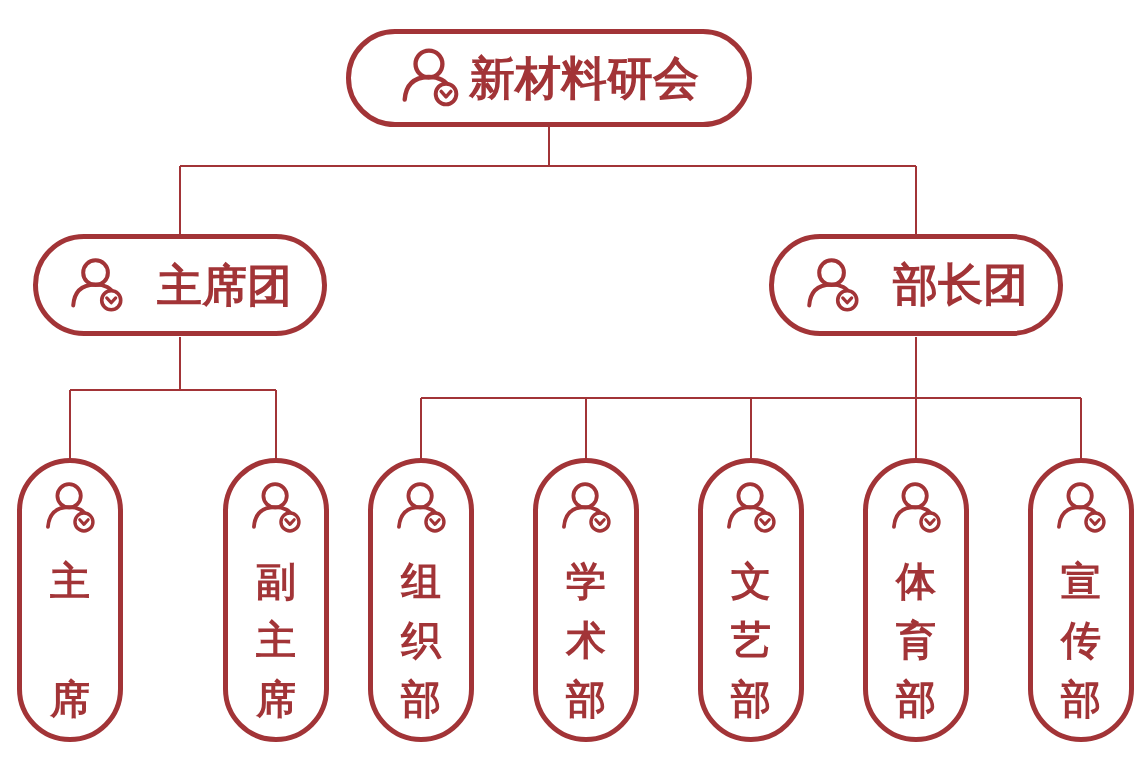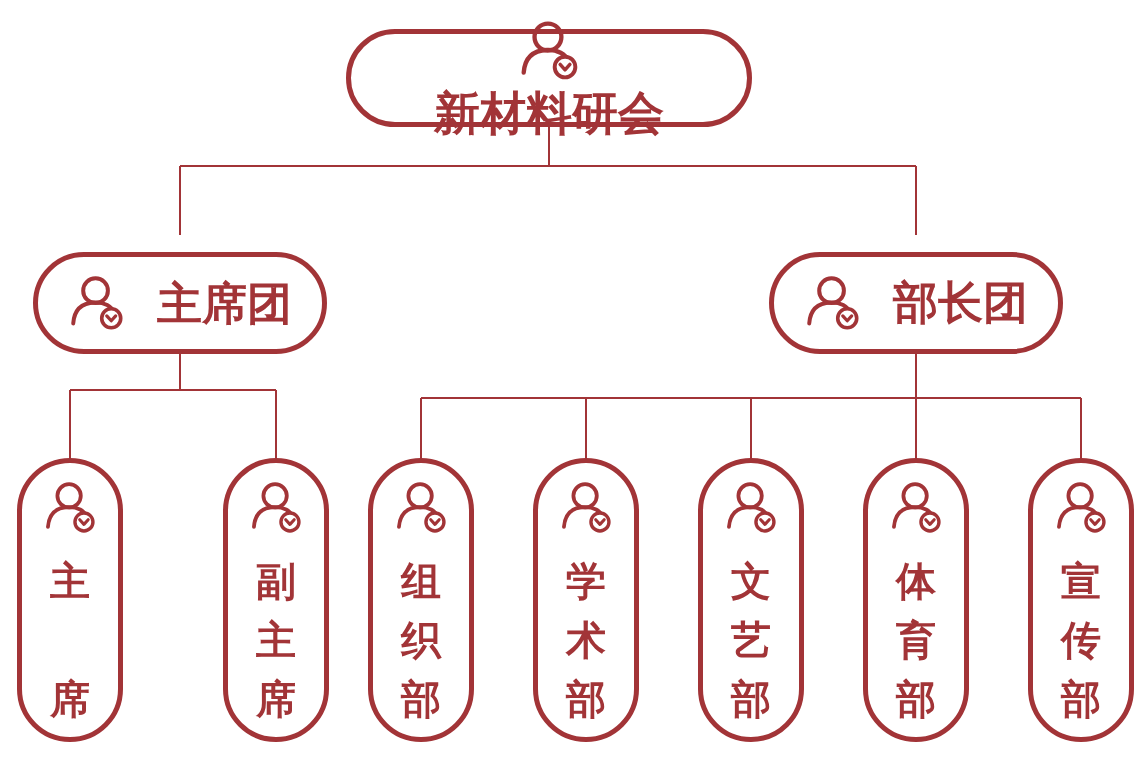--- a/index.html
+++ b/index.html
@@ -9,22 +9,22 @@
   .stage{ position:relative; width:1146px; height:782px; background:var(--bg); overflow:hidden; }
 
   svg.connectors{ position:absolute; left:0; top:0; width:1146px; height:782px; }
   svg.connectors path{ stroke:var(--accent); stroke-width:2; fill:none; }
 
   .node{
     position:absolute; background:#fff; border:5px solid var(--accent);
     color:var(--accent); font-weight:700; display:flex; align-items:center; justify-content:center;
     line-height:1;
   }
-  .node-top{ left:346px; top:29px; width:406px; height:98px; border-radius:49px; gap:8px; font-size:46px;flex-direction:column; }
-  .node-l2 { top:252px; width:294px; height:102px; border-radius:51px; gap:32px; font-size:45px; }
+  .node-top{ left:346px; top:29px; width:406px; height:98px; border-radius:49px; gap:8px; font-size:46px; }
+  .node-l2 { top:234px; width:294px; height:102px; border-radius:51px; gap:32px; font-size:45px; }
   .node-l2.pos-presidium{ left:33px; }
   .node-l2.pos-ministers{ left:769px;font-family:Liberation Serif, serif; }
 
   .node-leaf{
     top:458px; width:106px; height:284px; border-radius:53px;
     flex-direction:column; justify-content:flex-start; align-items:center;
     padding:18px 0 18px; font-size:40px;
   }
   .leaf-0{ left:17px; } .leaf-1{ left:223px; } .leaf-2{ left:368px; }
   .leaf-3{ left:533px; } .leaf-4{ left:698px; } .leaf-5{ left:863px; }

